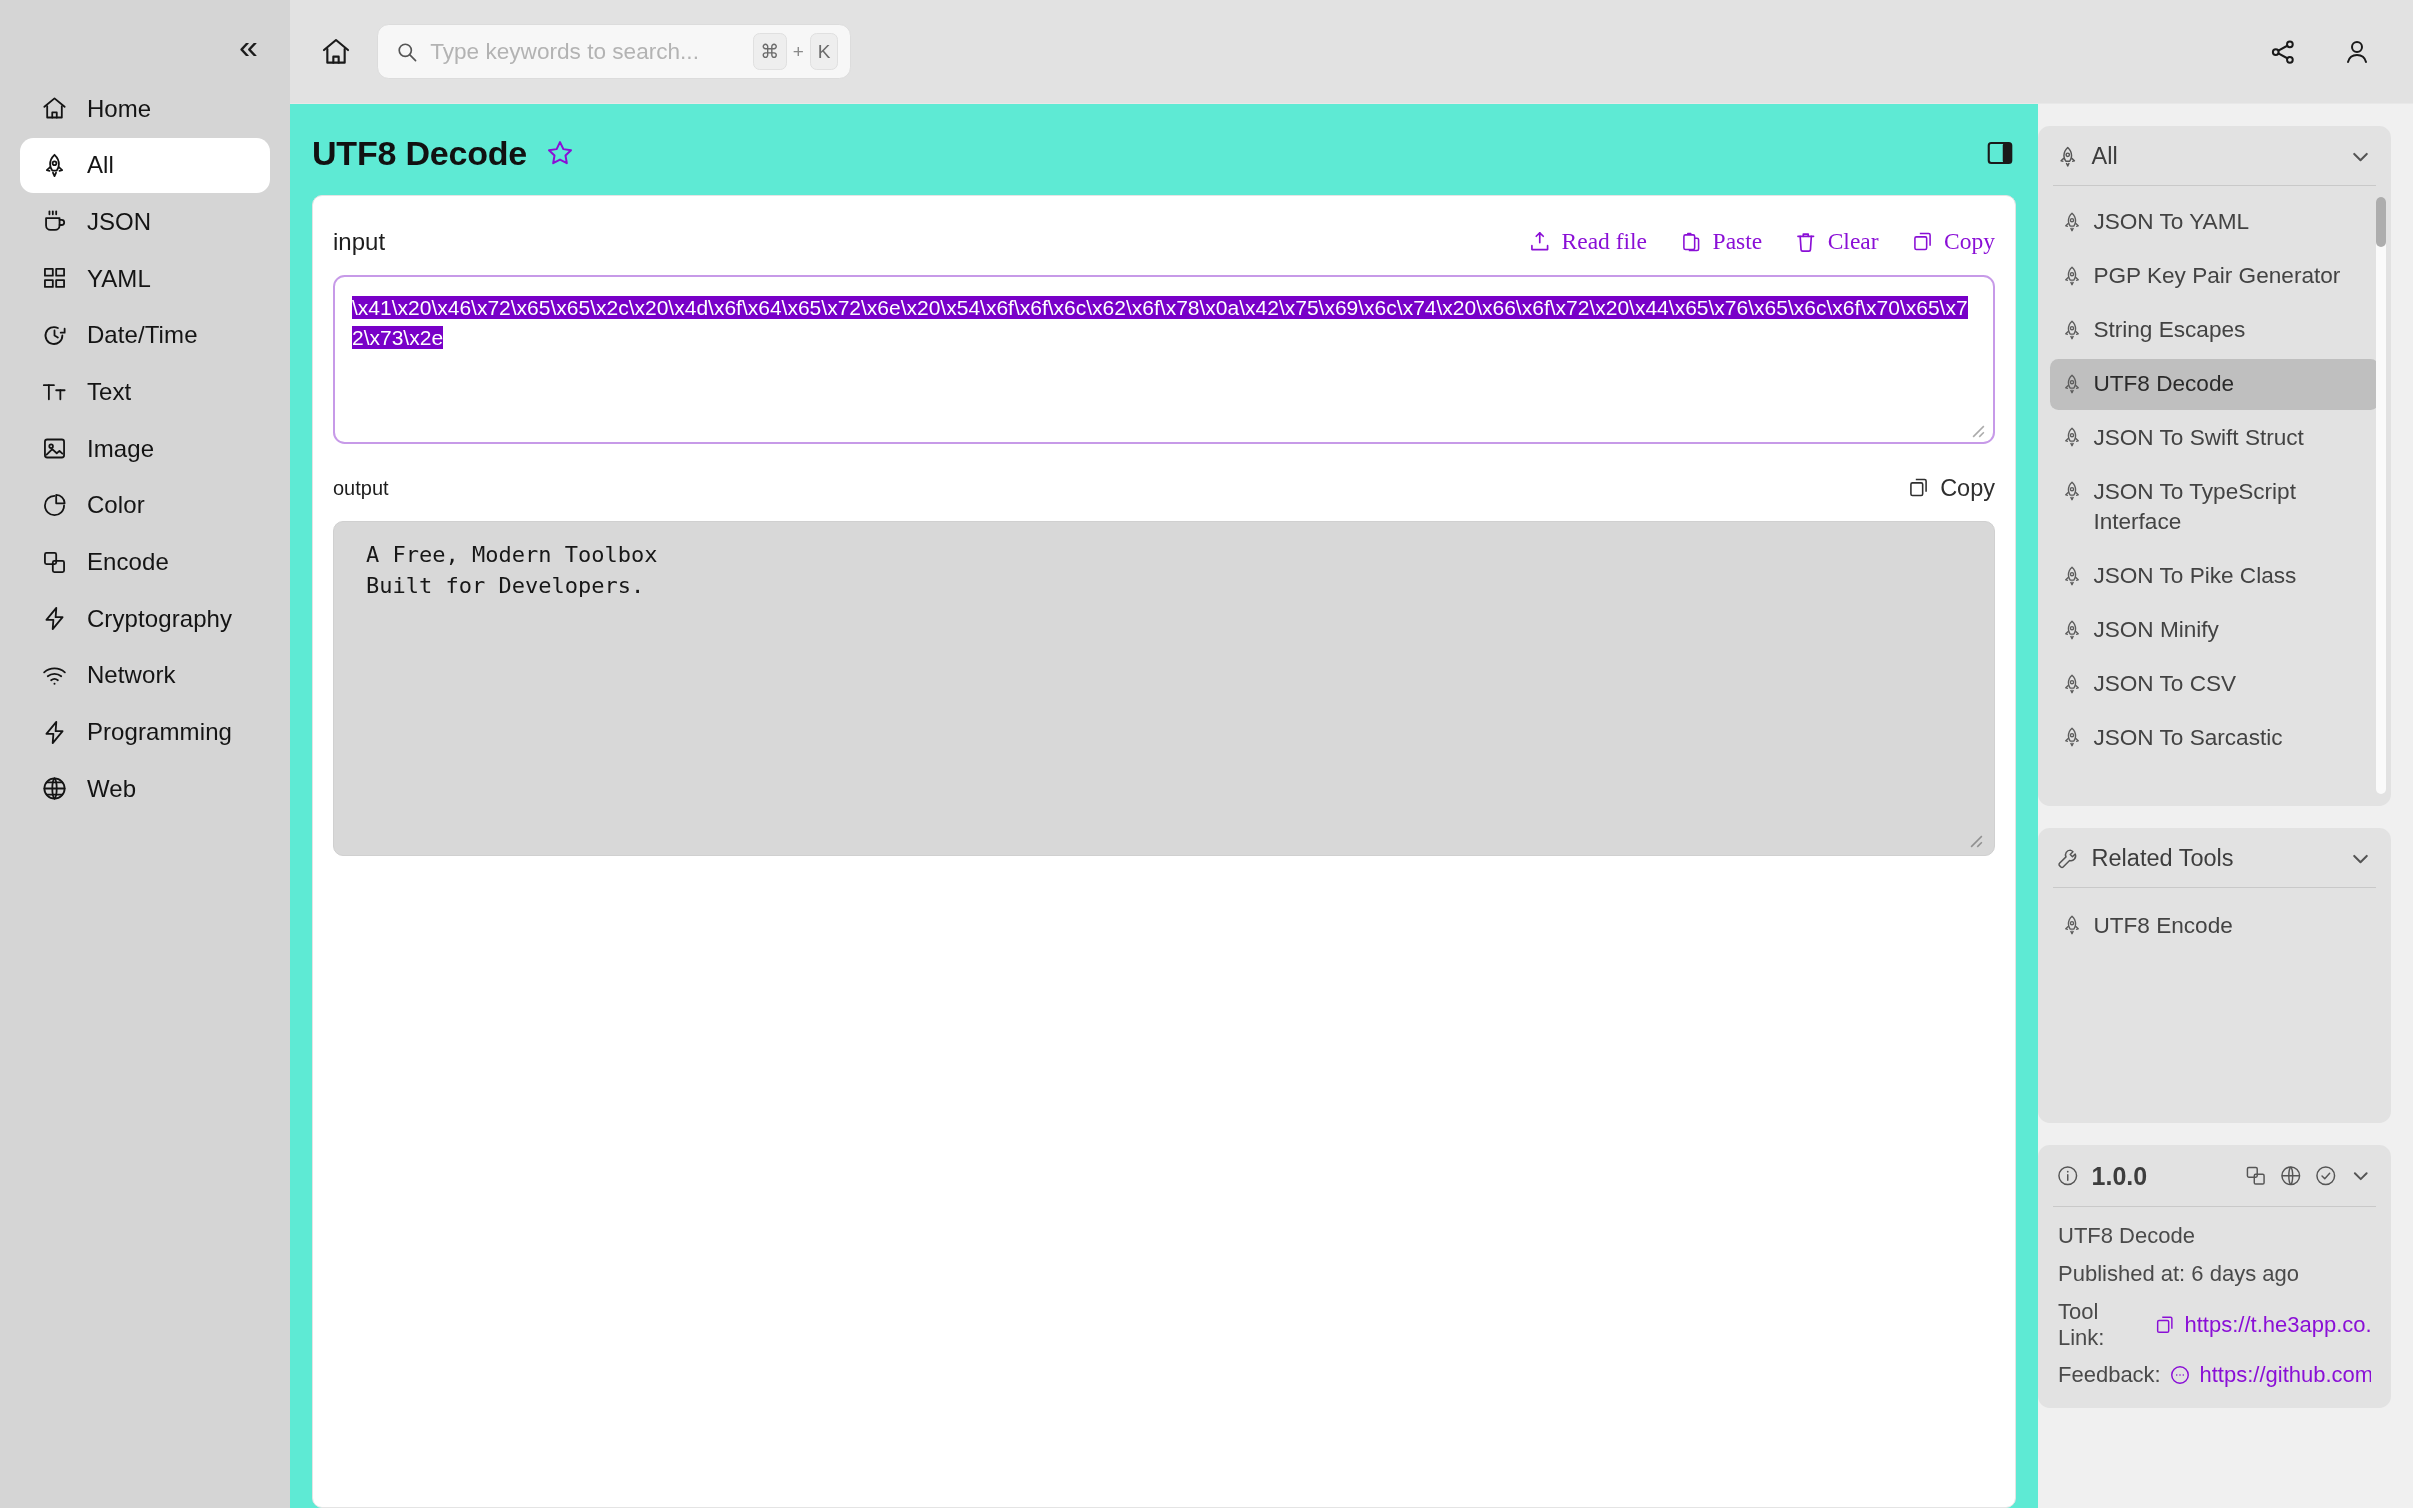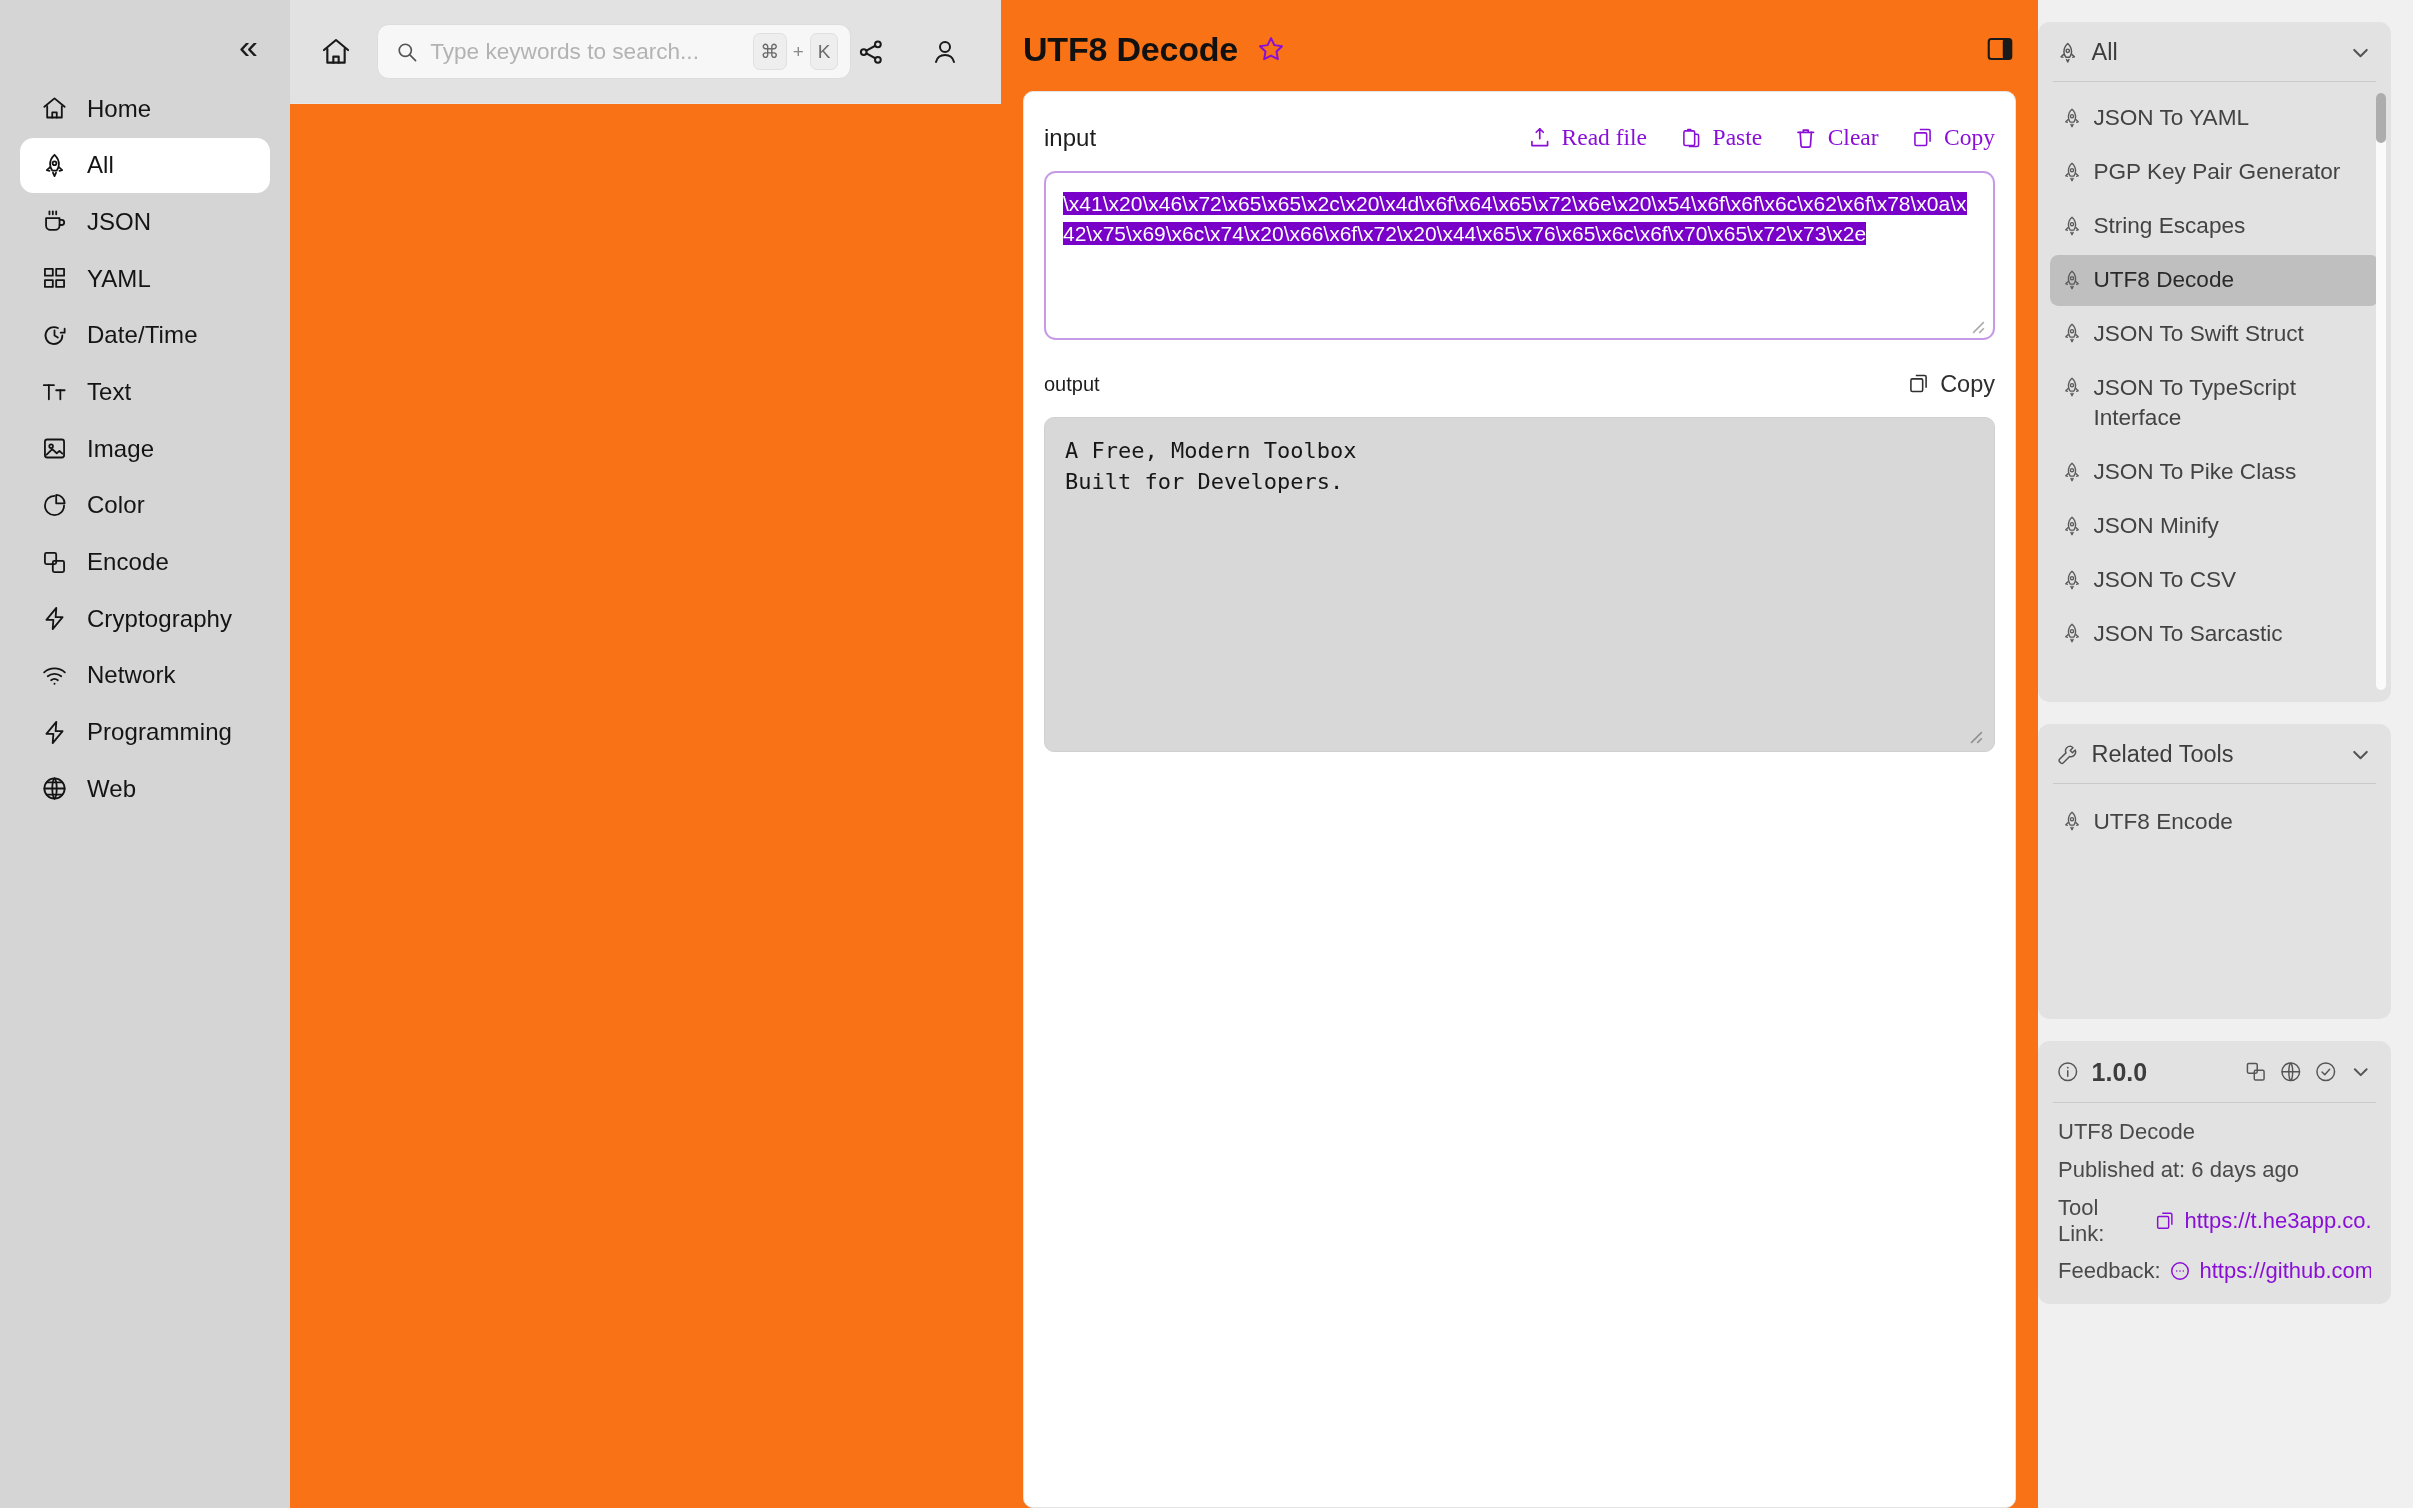--- a/index.html
+++ b/index.html
@@ -30,21 +30,21 @@
     display:flex; align-items:center; gap:18.4px;
     height: 55px; padding: 0 20px; border-radius: 13.4px;
     cursor: pointer; color:#141414;
   }
   .nav-item.active { background:#ffffff; }
   .nav-label { font-size: 24px; letter-spacing:0.1px; }
   .nav-ico { width:28.5px; height:28.5px; flex:0 0 28.5px; display:flex; align-items:center; justify-content:center; }
   .nav-ico svg { width:27px; height:27px; display:block; }
 
   
-  .content-col { flex:1 1 auto; height:1508px; display:flex; flex-direction:row; background:#f97316; }
+  .content-col { flex:1 1 auto; height:1508px; display:flex; flex-direction:column; background:#5eead4; }
 
   
   .topbar {
     height: 104px; background:#e2e2e2;
     display:flex; align-items:center; padding: 0 37px 0 20px;
     flex: 0 0 104px;
     border-bottom: 0.8px solid #e8e8e8;
   }
   .home-btn { width:52px; height:52px; display:flex; align-items:center; justify-content:center; cursor:pointer; }
   .home-btn svg { width:32px; height:32px; }
@@ -131,21 +131,21 @@
 
   .out-head { display:flex; align-items:center; height:45px; margin: 18.4px 0 10px 0; }
   .out-label { font-size:20px; color:#1d1d1d; }
   .out-spacer { flex:1 1 auto; }
   .out-copy { display:flex; align-items:center; gap:10px; color:#2f2f2f; font-size:23.5px; cursor:pointer; }
   .out-copy svg { width:23.5px; height:23.5px; display:block; }
 
   .ta-output {
     width:100%; height: 335px;
     background:#d8d8d8; border:0.8px solid #d0d0d0; border-radius:10px;
-    padding: 17px 20px;
+    padding: 17px 32px;
     font-family:"DejaVu Sans Mono", monospace;
     font-size:22px; line-height:1.45; color:#171717;
     white-space:pre; outline:none; resize:none; overflow:hidden;
     position:relative;
   }
   .out-wrap { position:relative; }
 
   .card-filler { flex:1 1 auto; }
 
   

